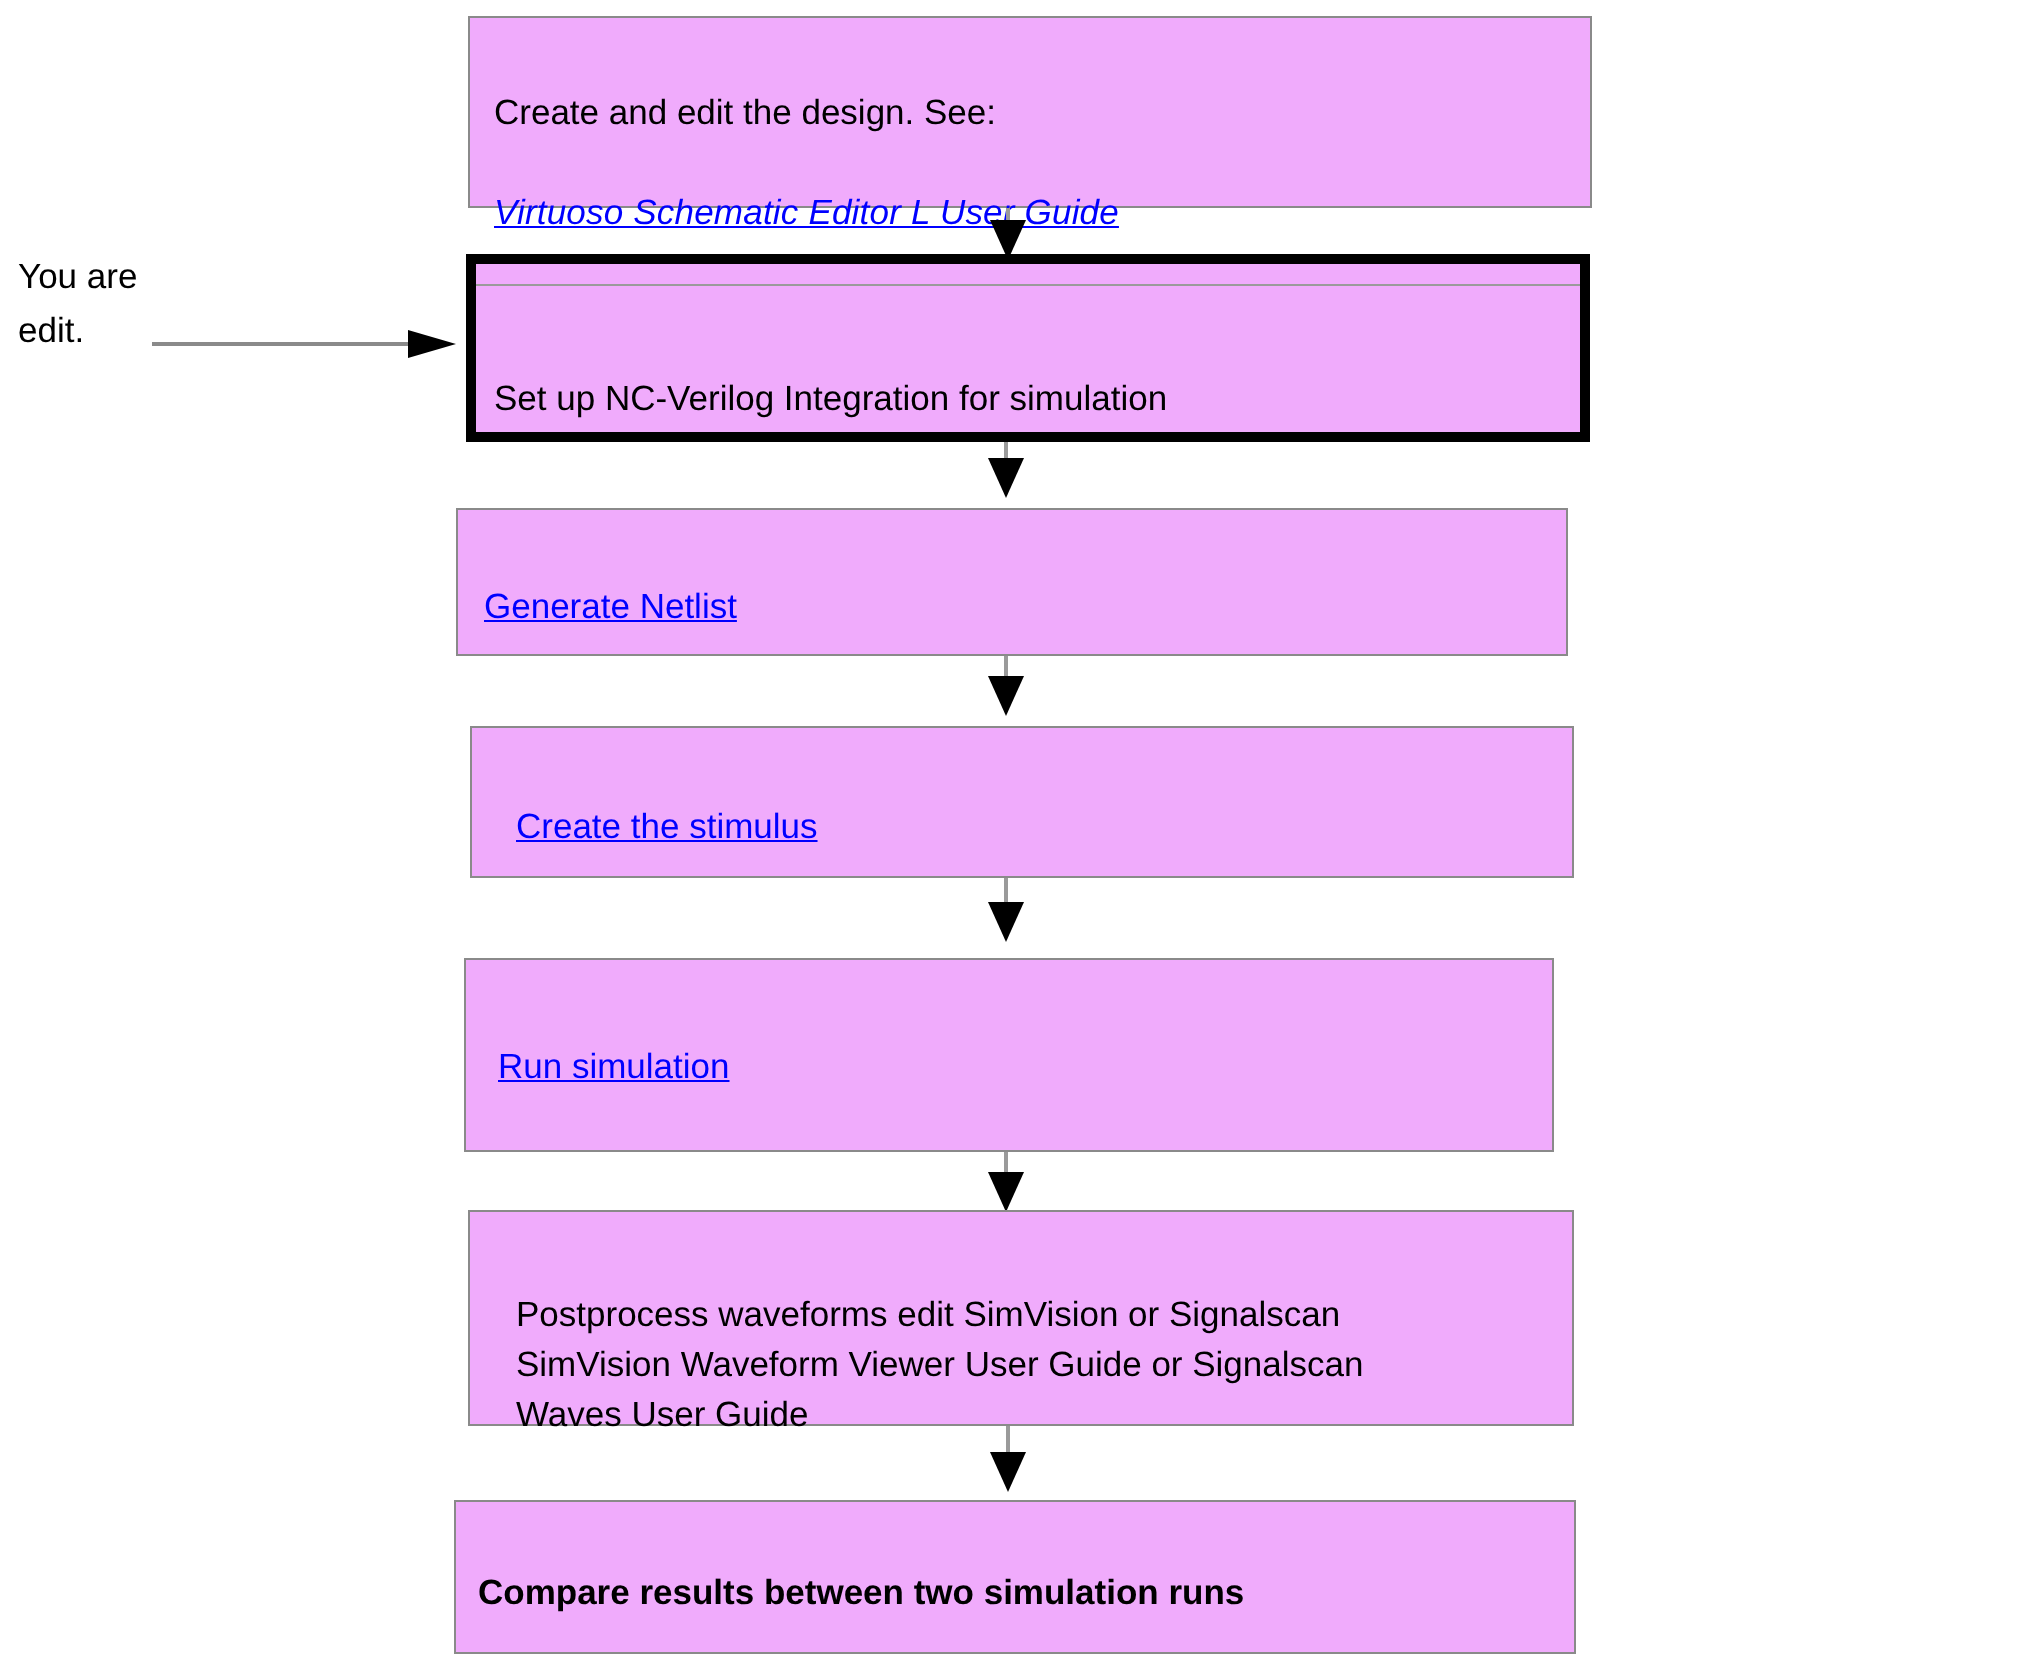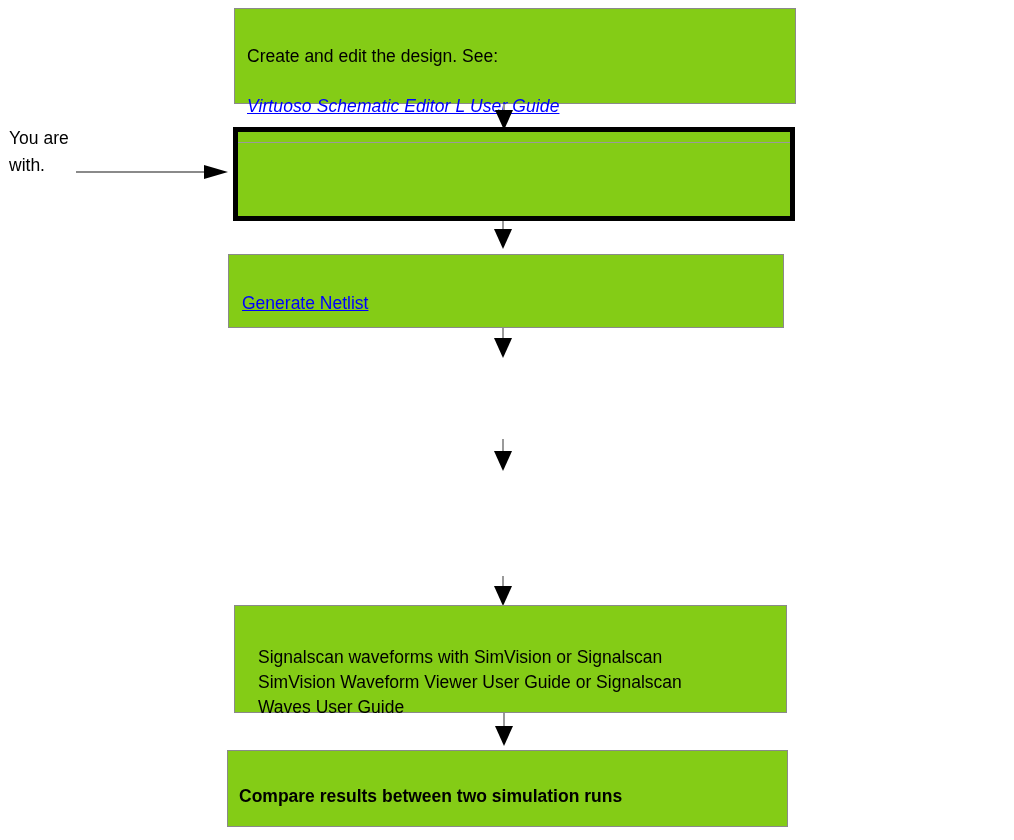--- a/index.html
+++ b/index.html
@@ -20,21 +20,21 @@
     position: absolute;
     left: 0; top: 0;
     width: 1014px;
     height: 840px;
   }
 
   
   .flow-box {
     position: absolute;
     box-sizing: border-box;
-    background: #84cc16;
+    background: #f0abfc;
     border: 1px solid #8a8a8a;
   }
   .flow-box .box-text {
     position: absolute;
     left: 23px;
     top: 12px;
     right: 8px;
     font-size: 17.5px;
     line-height: 25px;
     color: #000000;
@@ -131,74 +131,87 @@
     border-bottom: 7px solid transparent;
     border-left: 24px solid #000000;
   }
 </style>
 </head>
 <body>
 
 <div class="canvas">
 
   <div class="you-are-here">You are
-with.</div>
+edit.</div>
   <div class="here-arrow">
     <div class="h-stem"></div>
     <div class="h-head"></div>
   </div>
 
   <div class="flow-box" style="left:234px; top:8px; width:562px; height:96px;">
     <div class="box-text" style="left:12px; top:10px;">
       <span class="plain-line">Create and edit the design. See:</span>
       <span class="doc-link italic">Virtuoso Schematic Editor L User Guide</span>
       <span class="doc-link italic">Virtuoso Text Editor User Guide</span>
     </div>
   </div>
 
   <div class="connector" style="left:495px; top:104px; height:26px;">
     <div class="stem" style="height:10px;"></div>
     <div class="head" style="top:6px;"></div>
   </div>
 
   <div class="flow-box highlight" style="left:233px; top:127px; width:562px; height:94px;">
     <div class="inner-rule"></div>
+    <div class="box-text">
+      <span class="plain-line">Set up NC-Verilog Integration for simulation</span>
+    </div>
   </div>
 
   <div class="connector" style="left:494px; top:221px; height:30px;">
     <div class="stem" style="height:14px;"></div>
     <div class="head" style="top:8px;"></div>
   </div>
 
   <div class="flow-box" style="left:228px; top:254px; width:556px; height:74px;">
     <div class="box-text" style="left:13px; top:11px;">
       <span class="doc-link">Generate Netlist</span>
     </div>
   </div>
 
   <div class="connector" style="left:494px; top:328px; height:32px;">
     <div class="stem" style="height:16px;"></div>
     <div class="head" style="top:10px;"></div>
   </div>
 
+  <div class="flow-box" style="left:235px; top:363px; width:552px; height:76px;">
+    <div class="box-text" style="left:22px; top:12px;">
+      <span class="doc-link">Create the stimulus</span>
+    </div>
+  </div>
 
   <div class="connector" style="left:494px; top:439px; height:34px;">
     <div class="stem" style="height:18px;"></div>
     <div class="head" style="top:12px;"></div>
   </div>
 
+  <div class="flow-box" style="left:232px; top:479px; width:545px; height:97px;">
+    <div class="box-text" style="left:16px; top:16px;">
+      <span class="doc-link">Run simulation</span>
+    </div>
+  </div>
 
   <div class="connector" style="left:494px; top:576px; height:32px;">
     <div class="stem" style="height:16px;"></div>
     <div class="head" style="top:10px;"></div>
   </div>
 
   <div class="flow-box" style="left:234px; top:605px; width:553px; height:108px;">
     <div class="box-text" style="left:23px; top:14px;">
-      <span class="plain-line">Signalscan waveforms with SimVision or Signalscan
+      <span class="plain-line">Postprocess waveforms edit SimVision or Signalscan
 SimVision Waveform Viewer User Guide or Signalscan
 Waves User Guide</span>
     </div>
   </div>
 
   <div class="connector" style="left:495px; top:713px; height:36px;">
     <div class="stem" style="height:18px;"></div>
     <div class="head" style="top:13px;"></div>
   </div>
 

